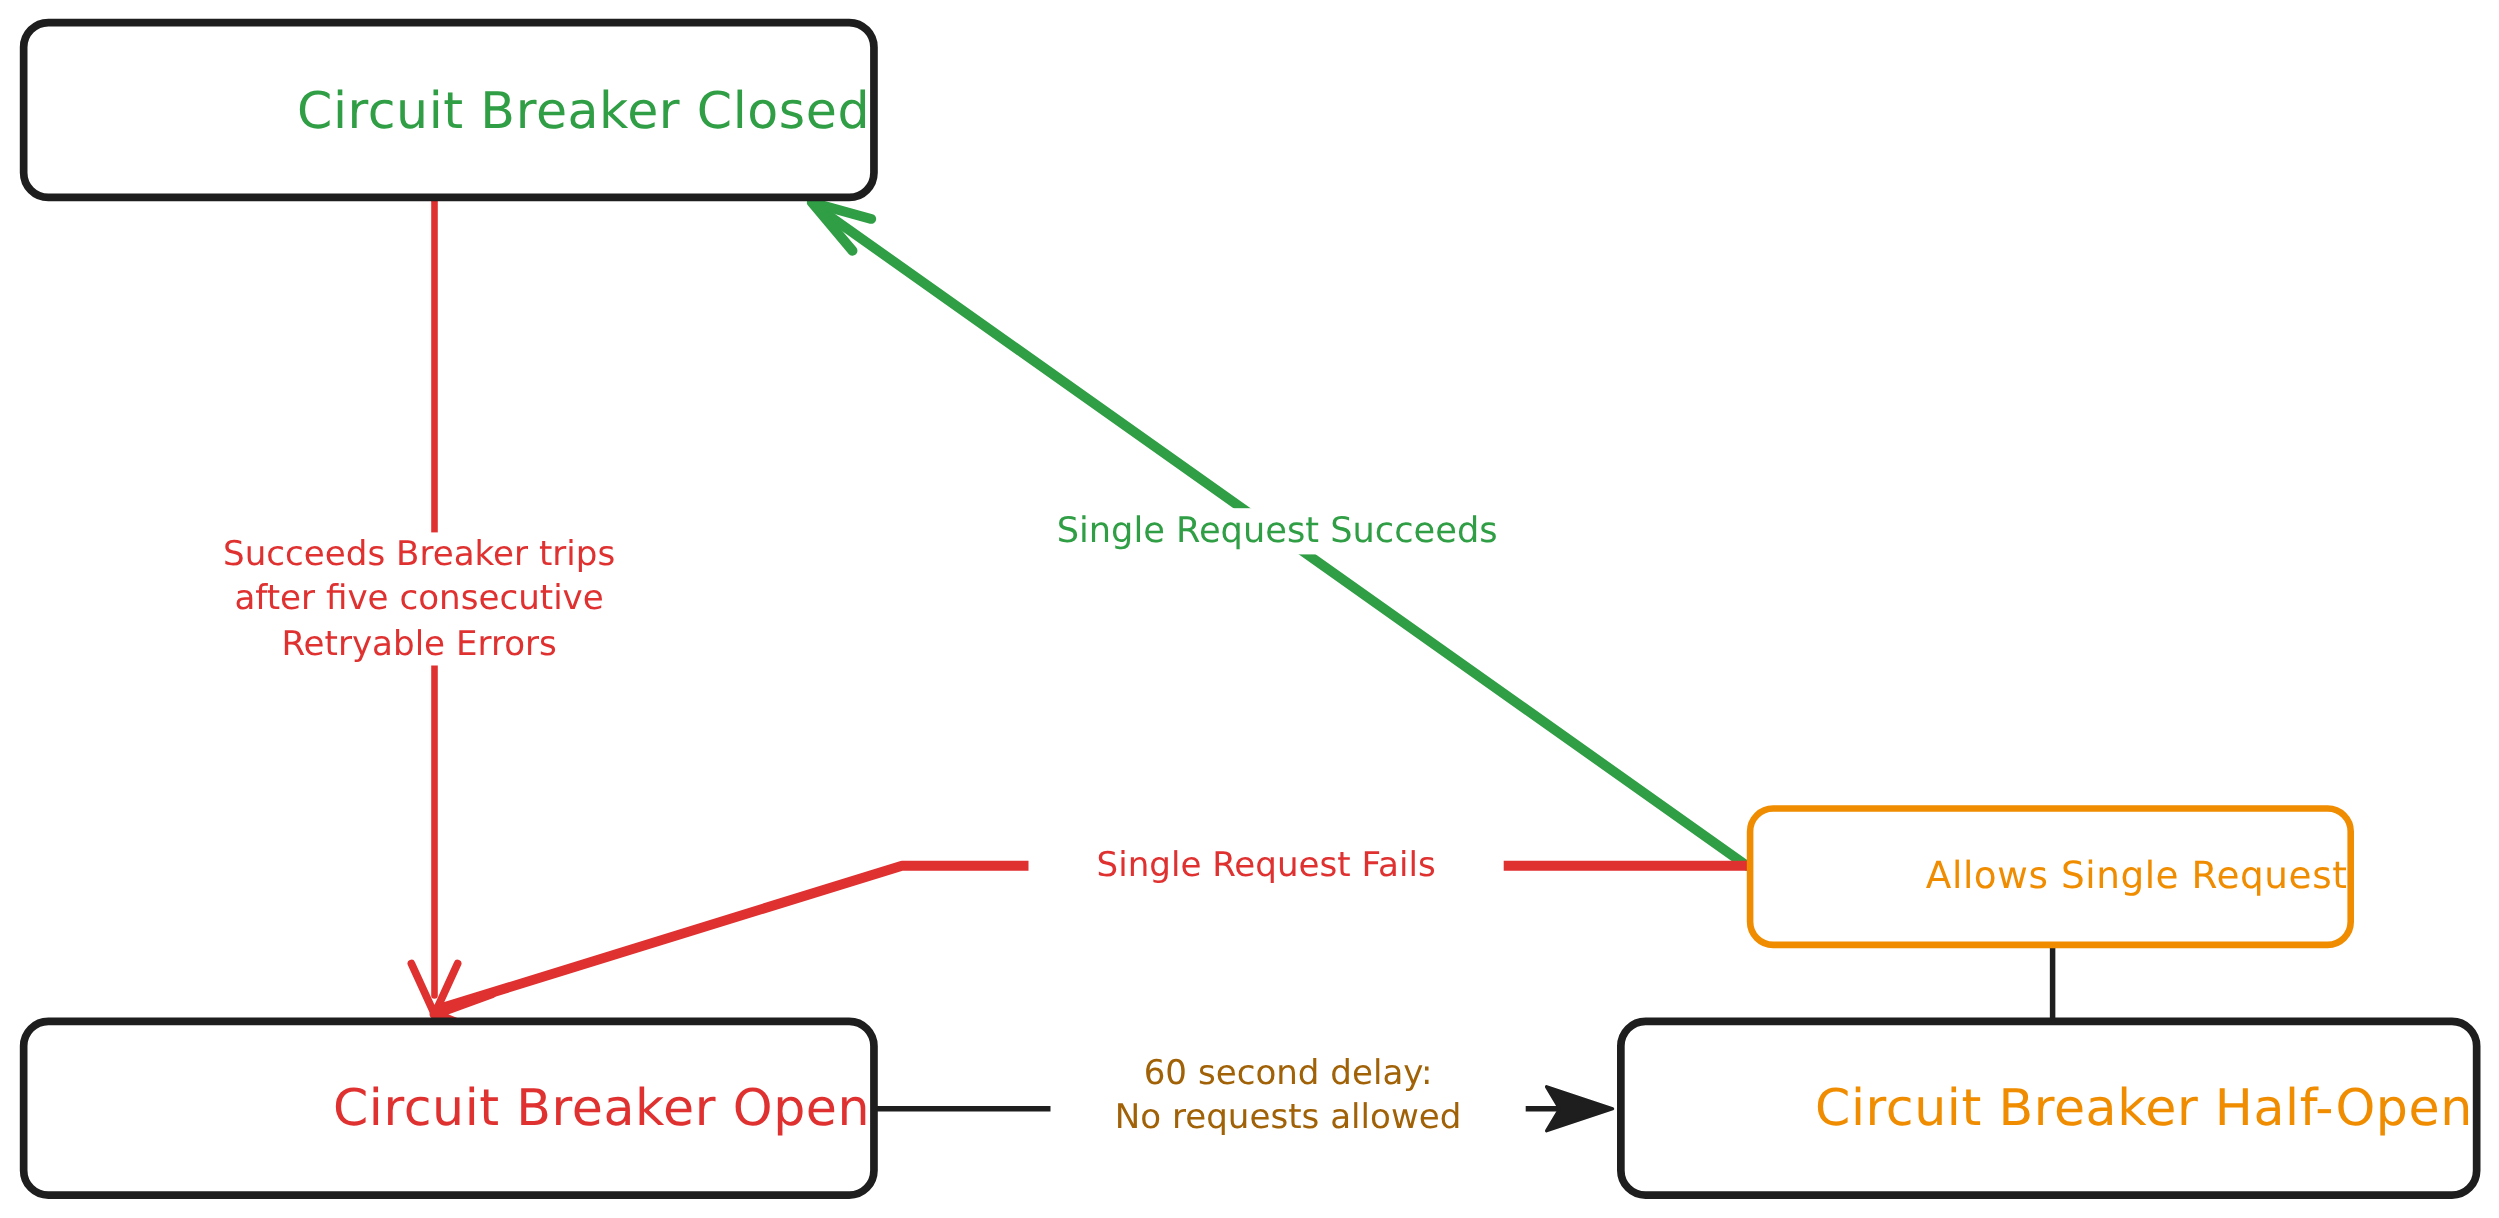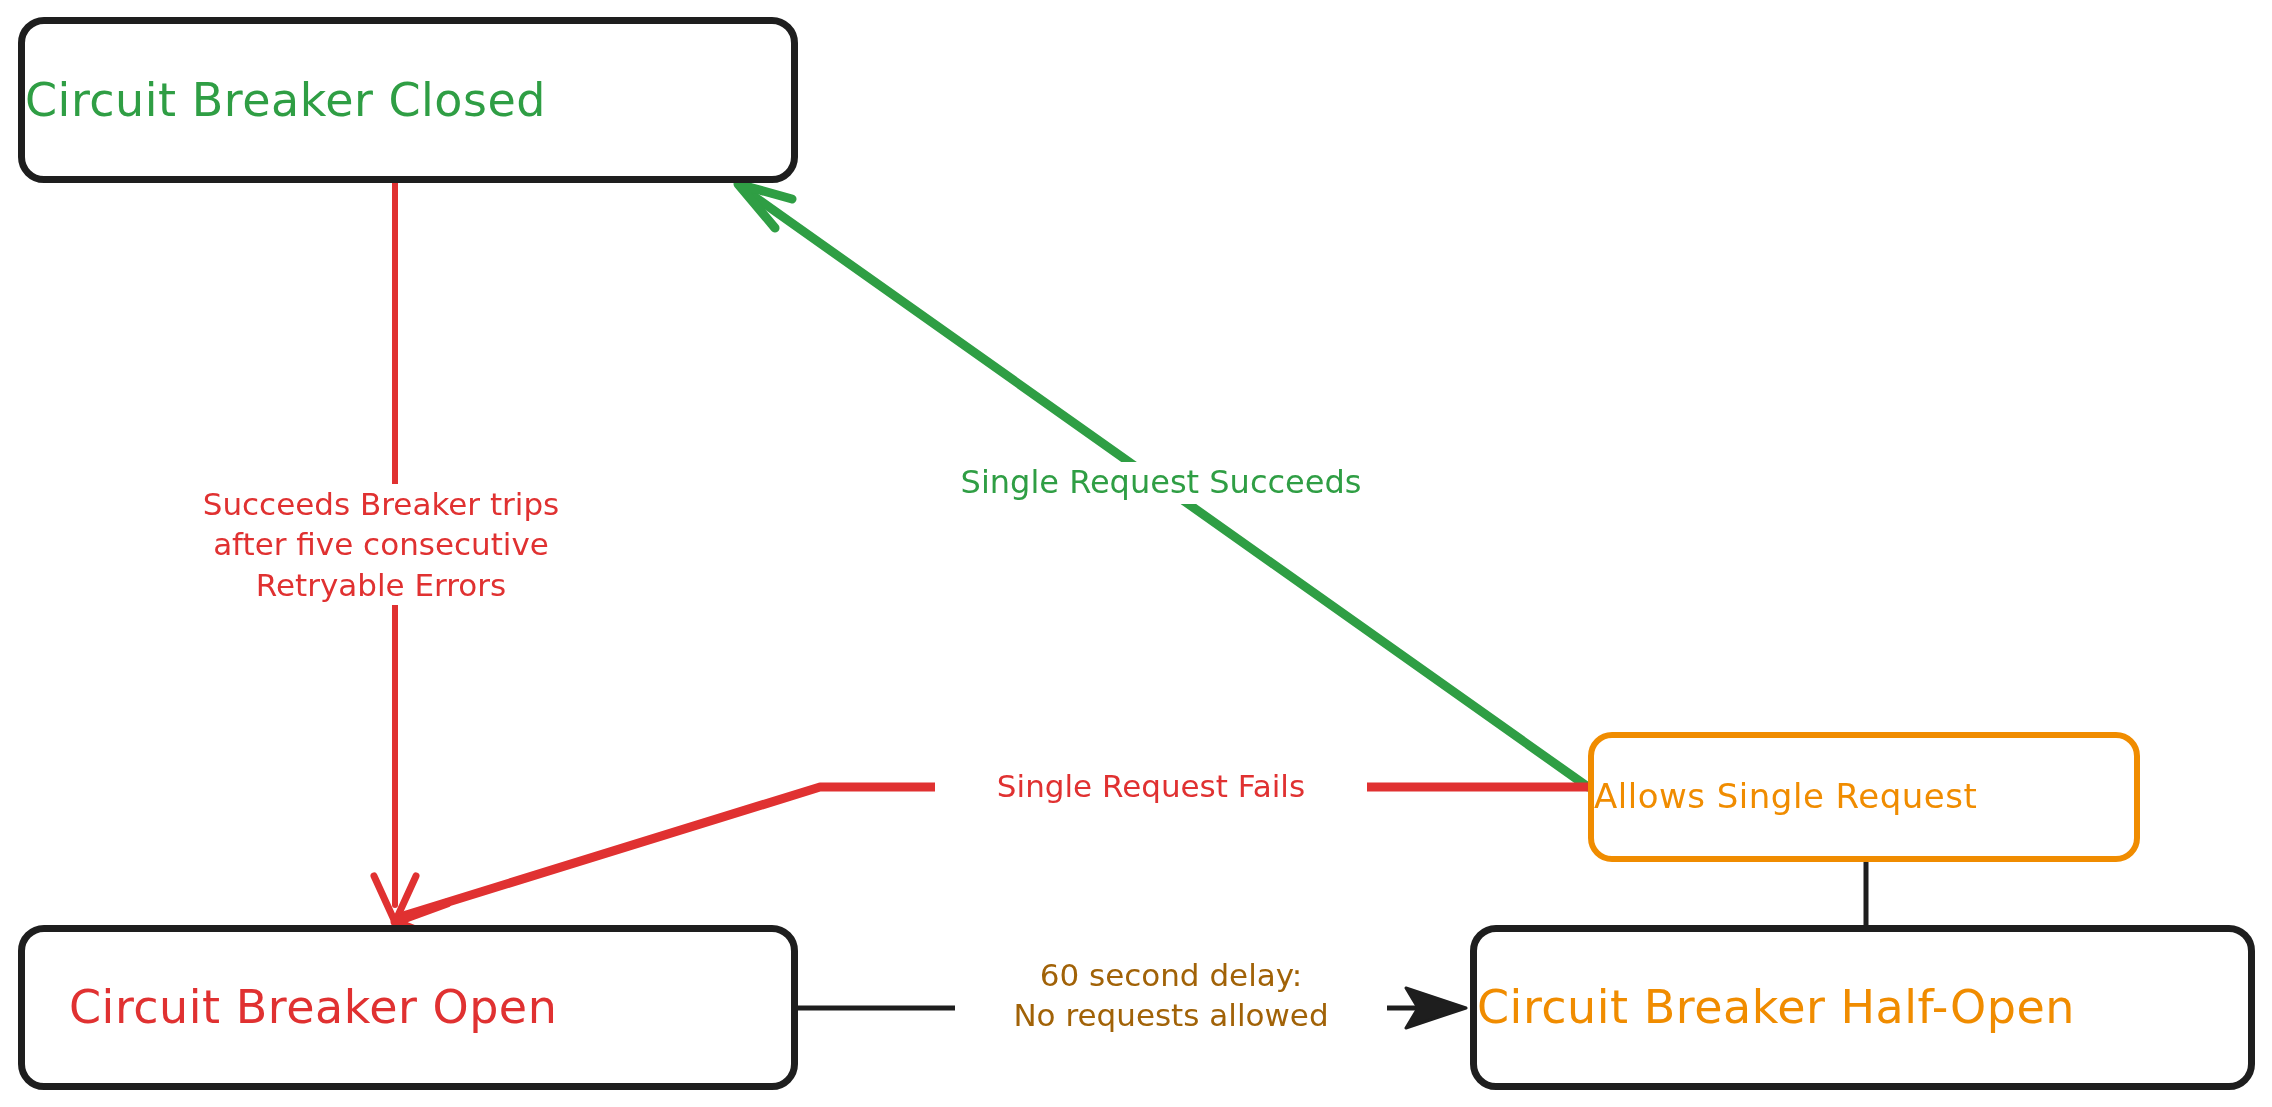--- a/index.html
+++ b/index.html
@@ -25,21 +25,21 @@
     width: 2272px;
     height: 1107px;
     pointer-events: none;
   }
   .node {
     position: absolute;
     box-sizing: border-box;
     background: #ffffff;
     display: flex;
     align-items: center;
-    justify-content: flex-start;
+    justify-content: flex-end;
     text-align: center;
     border-radius: 26px;
   }
   .node-black {
     border: 7px solid #1e1e1e;
   }
   .node-orange {
     border: 6px solid #f08c00;
     border-radius: 24px;
   }

